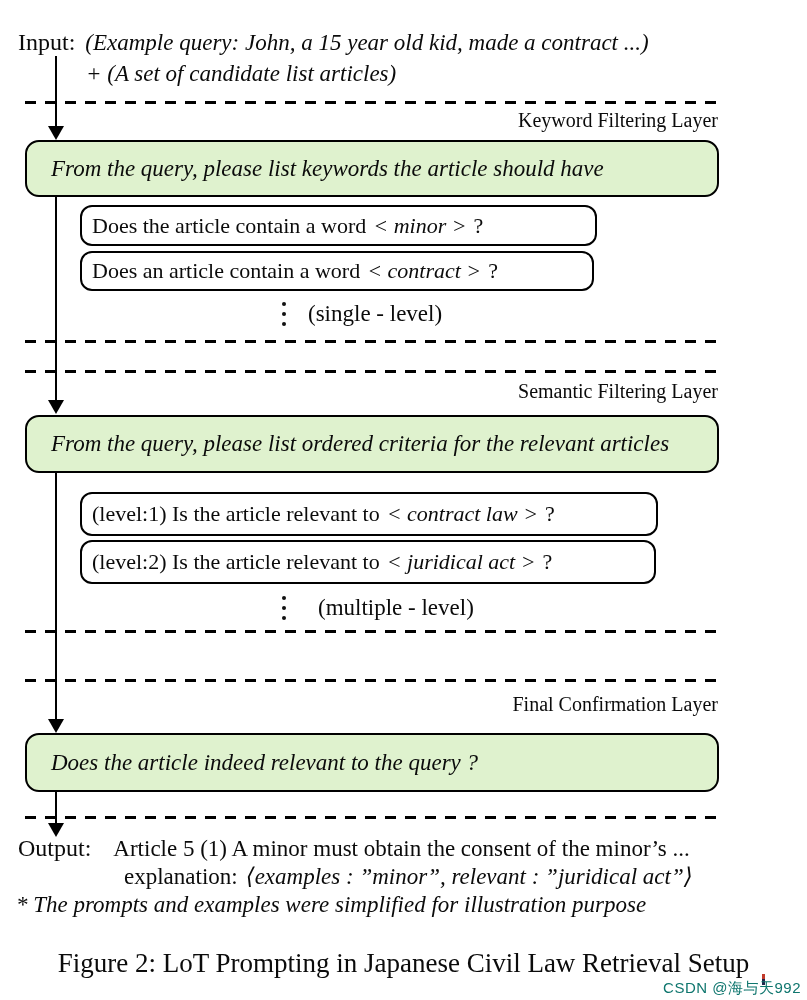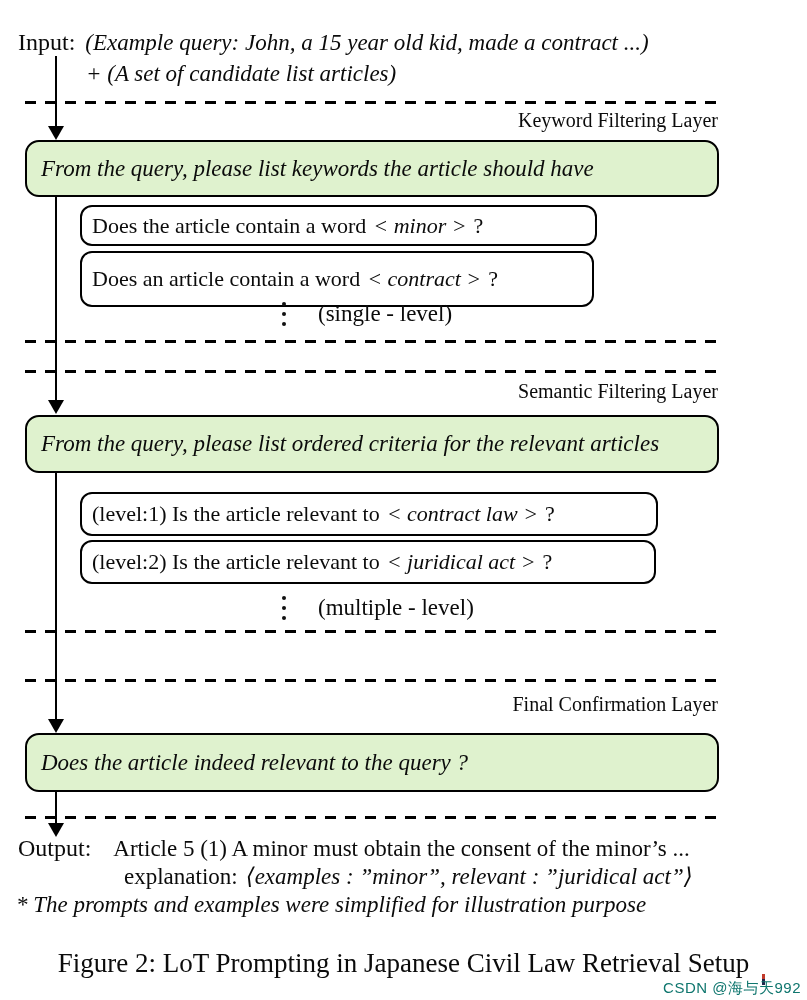--- a/index.html
+++ b/index.html
@@ -22,21 +22,21 @@
   .dash{position:absolute;left:25px;width:695px;height:2.6px;
         background:repeating-linear-gradient(90deg,#000 0 11px,transparent 11px 20px);}
 
   
   .layer-label{position:absolute;left:318px;width:400px;text-align:right;
                font-size:20px;line-height:26px;}
 
   
   .gbox{position:absolute;left:25px;width:694px;background:#dff2ce;
         border:2.5px solid #000;border-radius:14px;display:flex;align-items:center;
-        padding-left:14px;box-sizing:border-box;}
+        padding-left:24px;box-sizing:border-box;}
   .gbox .ptext{font-style:italic;font-size:23px;white-space:nowrap;}
 
   
   .qbox{position:absolute;left:80px;background:#fff;border:2px solid #000;
         border-radius:12px;display:flex;align-items:center;gap:7px;
         padding:0 10px;box-sizing:border-box;font-size:22px;white-space:nowrap;}
   .mathit{font-style:italic;}
 
   
   .vdots{position:absolute;left:282px;display:flex;flex-direction:column;gap:6px;}
@@ -88,31 +88,31 @@
 
   <div class="layer-label" style="top:107px">Keyword Filtering Layer</div>
   <div class="gbox" style="top:140px;height:57px">
     <span class="ptext">From the query, please list keywords the article should have</span>
   </div>
   <div class="qbox" style="top:205px;height:41px;width:517px">
     <span>Does the article contain a word</span>
     <span class="mathit">&lt; minor &gt;</span>
     <span>?</span>
   </div>
-  <div class="qbox" style="top:251px;height:56px;width:514px">
+  <div class="qbox" style="top:251px;height:40px;width:514px">
     <span>Does an article contain a word</span>
     <span class="mathit">&lt; contract &gt;</span>
     <span>?</span>
   </div>
   <div class="vdots" style="top:302px">
       <i></i>
       <i></i>
       <i></i>
     </div>
-  <div class="note" style="top:301px;left:318px">(single - level)</div>
+  <div class="note" style="top:301px;left:308px">(single - level)</div>
 
   <div class="layer-label" style="top:378px">Semantic Filtering Layer</div>
   <div class="gbox" style="top:415px;height:58px">
     <span class="ptext">From the query, please list ordered criteria for the relevant articles</span>
   </div>
   <div class="qbox" style="top:492px;height:44px;width:578px">
     <span>(level:1) Is the article relevant to</span>
     <span class="mathit">&lt; contract law &gt;</span>
     <span>?</span>
   </div>

